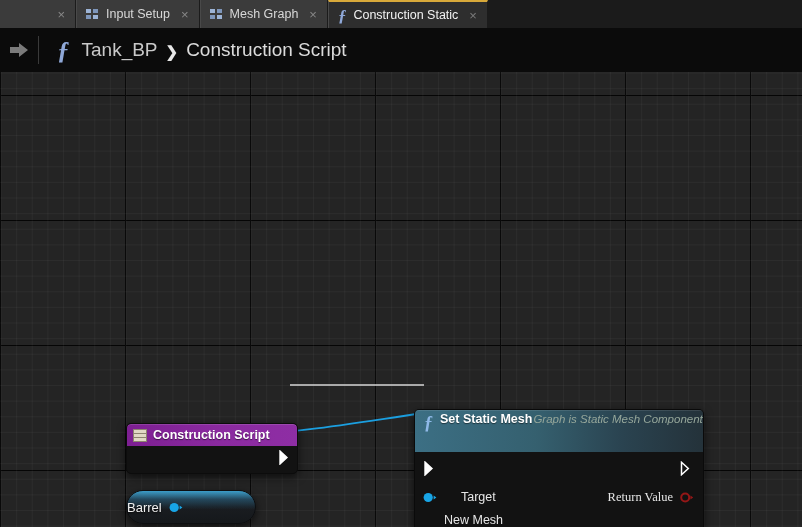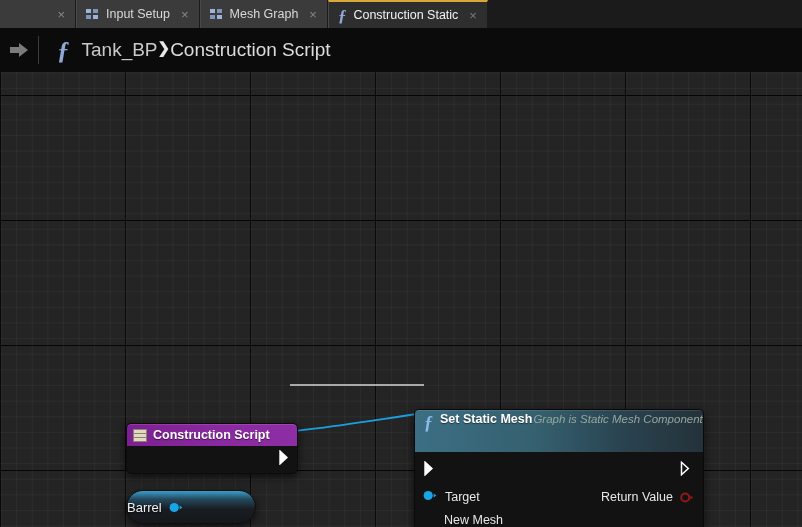--- a/index.html
+++ b/index.html
@@ -120,21 +120,22 @@
     background: #3a3a3a;
     flex: none;
   }
   .crumb-fx {
     flex: none;
     padding: 0 12px 0 18px;
     font-size: 25px;
   }
   .crumb-path {
     display: flex;
-    align-items: flex-start;
+    align-items: flex-end;
+    gap: 8px;
     font-size: 19px;
     color: #c9c9c9;
   }
   .crumb-link { cursor: pointer; color: #c9c9c9; }
   .crumb-chev { color: #e8e8e8; font-size: 15px; font-weight: bold; }
   .crumb-cur { color: #dcdcdc; }
 
   
   .canvas {
     position: absolute;
@@ -292,26 +293,26 @@
     left: 0; right: 0; top: 36px;
     height: 18px;
     display: flex;
     align-items: center;
   }
   .pin-label {
     font-size: 12.5px;
     color: #e6e6e6;
   }
   .row-target .left {
-    display: flex; align-items: flex-start; gap: 8px;
+    display: flex; align-items: center; gap: 24px;
     margin-left: 8px;
   }
   .row-target .right {
     display: flex; align-items: center; gap: 7px;
-    margin-left: auto; margin-right: 9px;
+    margin-left: auto; margin-right: 9px; font-family: Liberation Serif, serif;
   }
 
   .row-mesh {
     position: absolute;
     left: 0; right: 0; top: 61px;
   }
   .row-mesh .mesh-col {
     margin-left: 29px;
   }
   .row-mesh .mesh-label {

